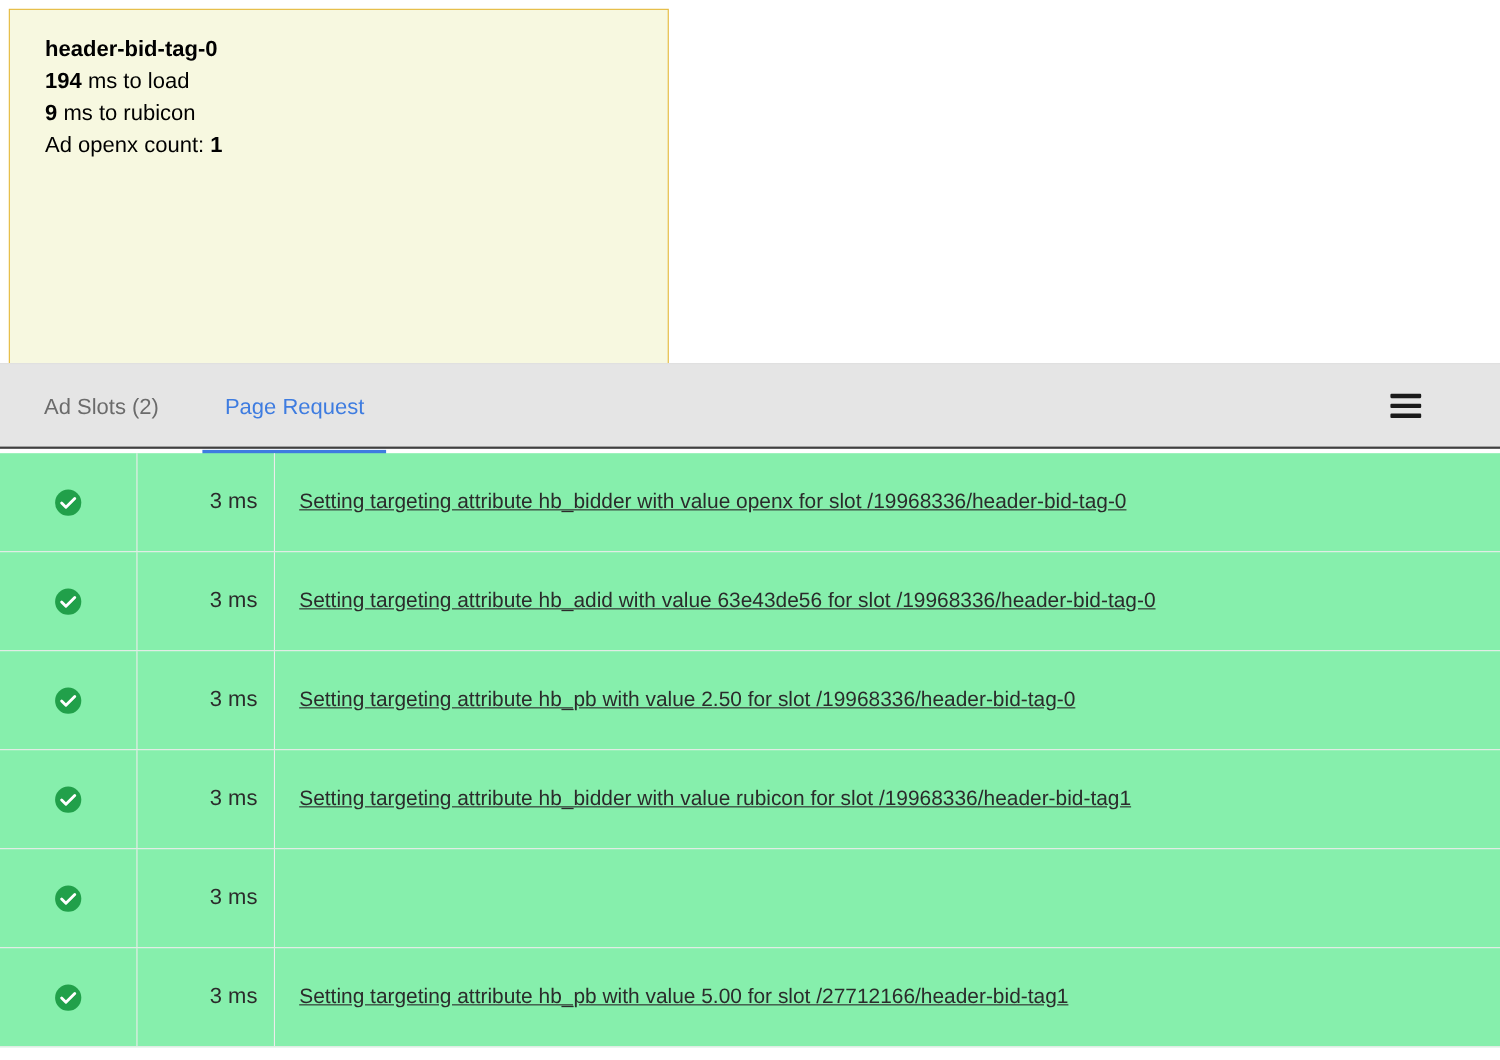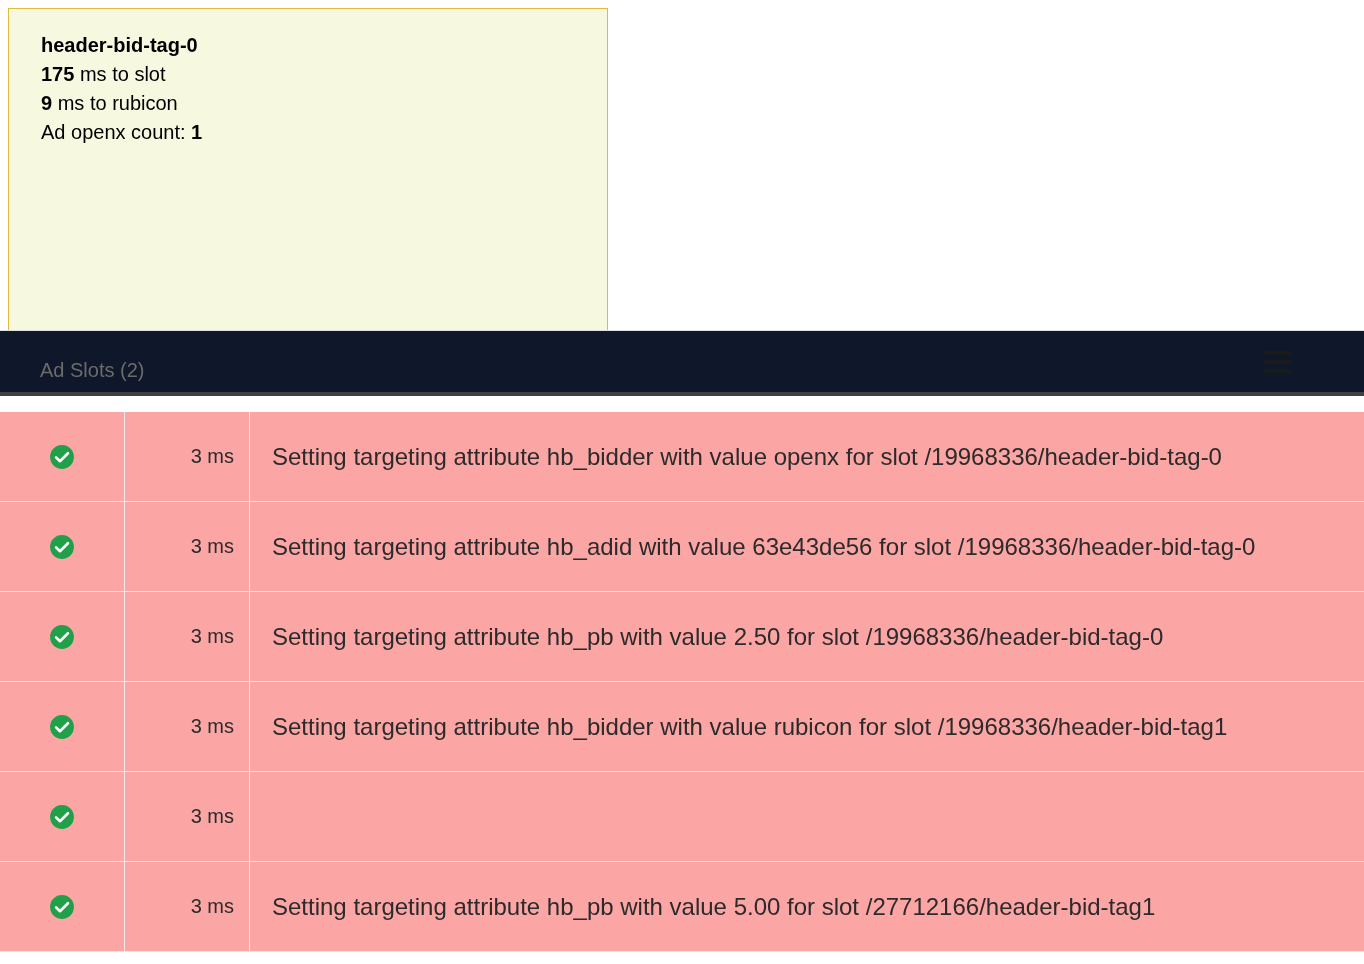--- a/index.html
+++ b/index.html
@@ -31,24 +31,24 @@
     white-space: nowrap;
   }
   .tooltip-line b { font-weight: bold; }
 
   
   .tabbar {
     position: absolute;
     left: 0;
     top: 330px;
     width: 1364px;
-    height: 66px;
-    background: #0f172a;
+    height: 78px;
+    background: #e5e5e5;
     border-top: 1px solid #e0e0e0;
-    border-bottom: 4px solid #404040;
+    border-bottom: 2px solid #404040;
   }
   .tabs {
     position: absolute;
     left: 0;
     top: 0;
     height: 82px;
     display: flex;
     align-items: center;
   }
   .tab {
@@ -93,21 +93,21 @@
     position: absolute;
     left: 0;
     top: 412px;
     width: 1364px;
   }
   .log-row {
     display: flex;
     align-items: stretch;
     height: 90px;
     border-bottom: 1px solid #ececec;
-    background: #fca5a5;
+    background: #86efac;
   }
   .cell-status {
     width: 125px;
     min-width: 125px;
     display: flex;
     align-items: center;
     justify-content: center;
     border-right: 1px solid #ececec;
   }
   .cell-time {
@@ -119,54 +119,58 @@
     padding-right: 15px;
     font-size: 20px;
     color: #2b2b2b;
     border-right: 1px solid #ececec;
   }
   .cell-msg {
     flex: 1;
     display: flex;
     align-items: center;
     padding-left: 22px;
-    font-size: 24px;
+    font-size: 19px;
     color: #2b2b2b;
     white-space: nowrap;
     overflow: hidden;
+    text-decoration: underline;
   }
   .check-icon {
     width: 26px;
     height: 26px;
     display: block;
   }
 </style>
 </head>
 <body>
 
 <div class="tooltip-card">
   <div class="tooltip-line">
     <b>header-bid-tag-0</b>
   </div>
   <div class="tooltip-line">
-    <b>175</b><span> ms to slot</span>
+    <b>194</b><span> ms to load</span>
   </div>
   <div class="tooltip-line">
     <b>9</b><span> ms to rubicon</span>
   </div>
   <div class="tooltip-line">
     <span>Ad openx count: </span><b>1</b>
   </div>
 </div>
 
 <div class="tabbar">
   <div class="tabs">
     <div class="tab">
       <span>Ad Slots (2)</span>
     </div>
+    <div class="tab active">
+      <span>Page Request</span>
+    </div>
   </div>
   <div class="menu-icon">
     <span></span>
     <span></span>
     <span></span>
   </div>
 </div>
 
 <div class="log-table">
 

